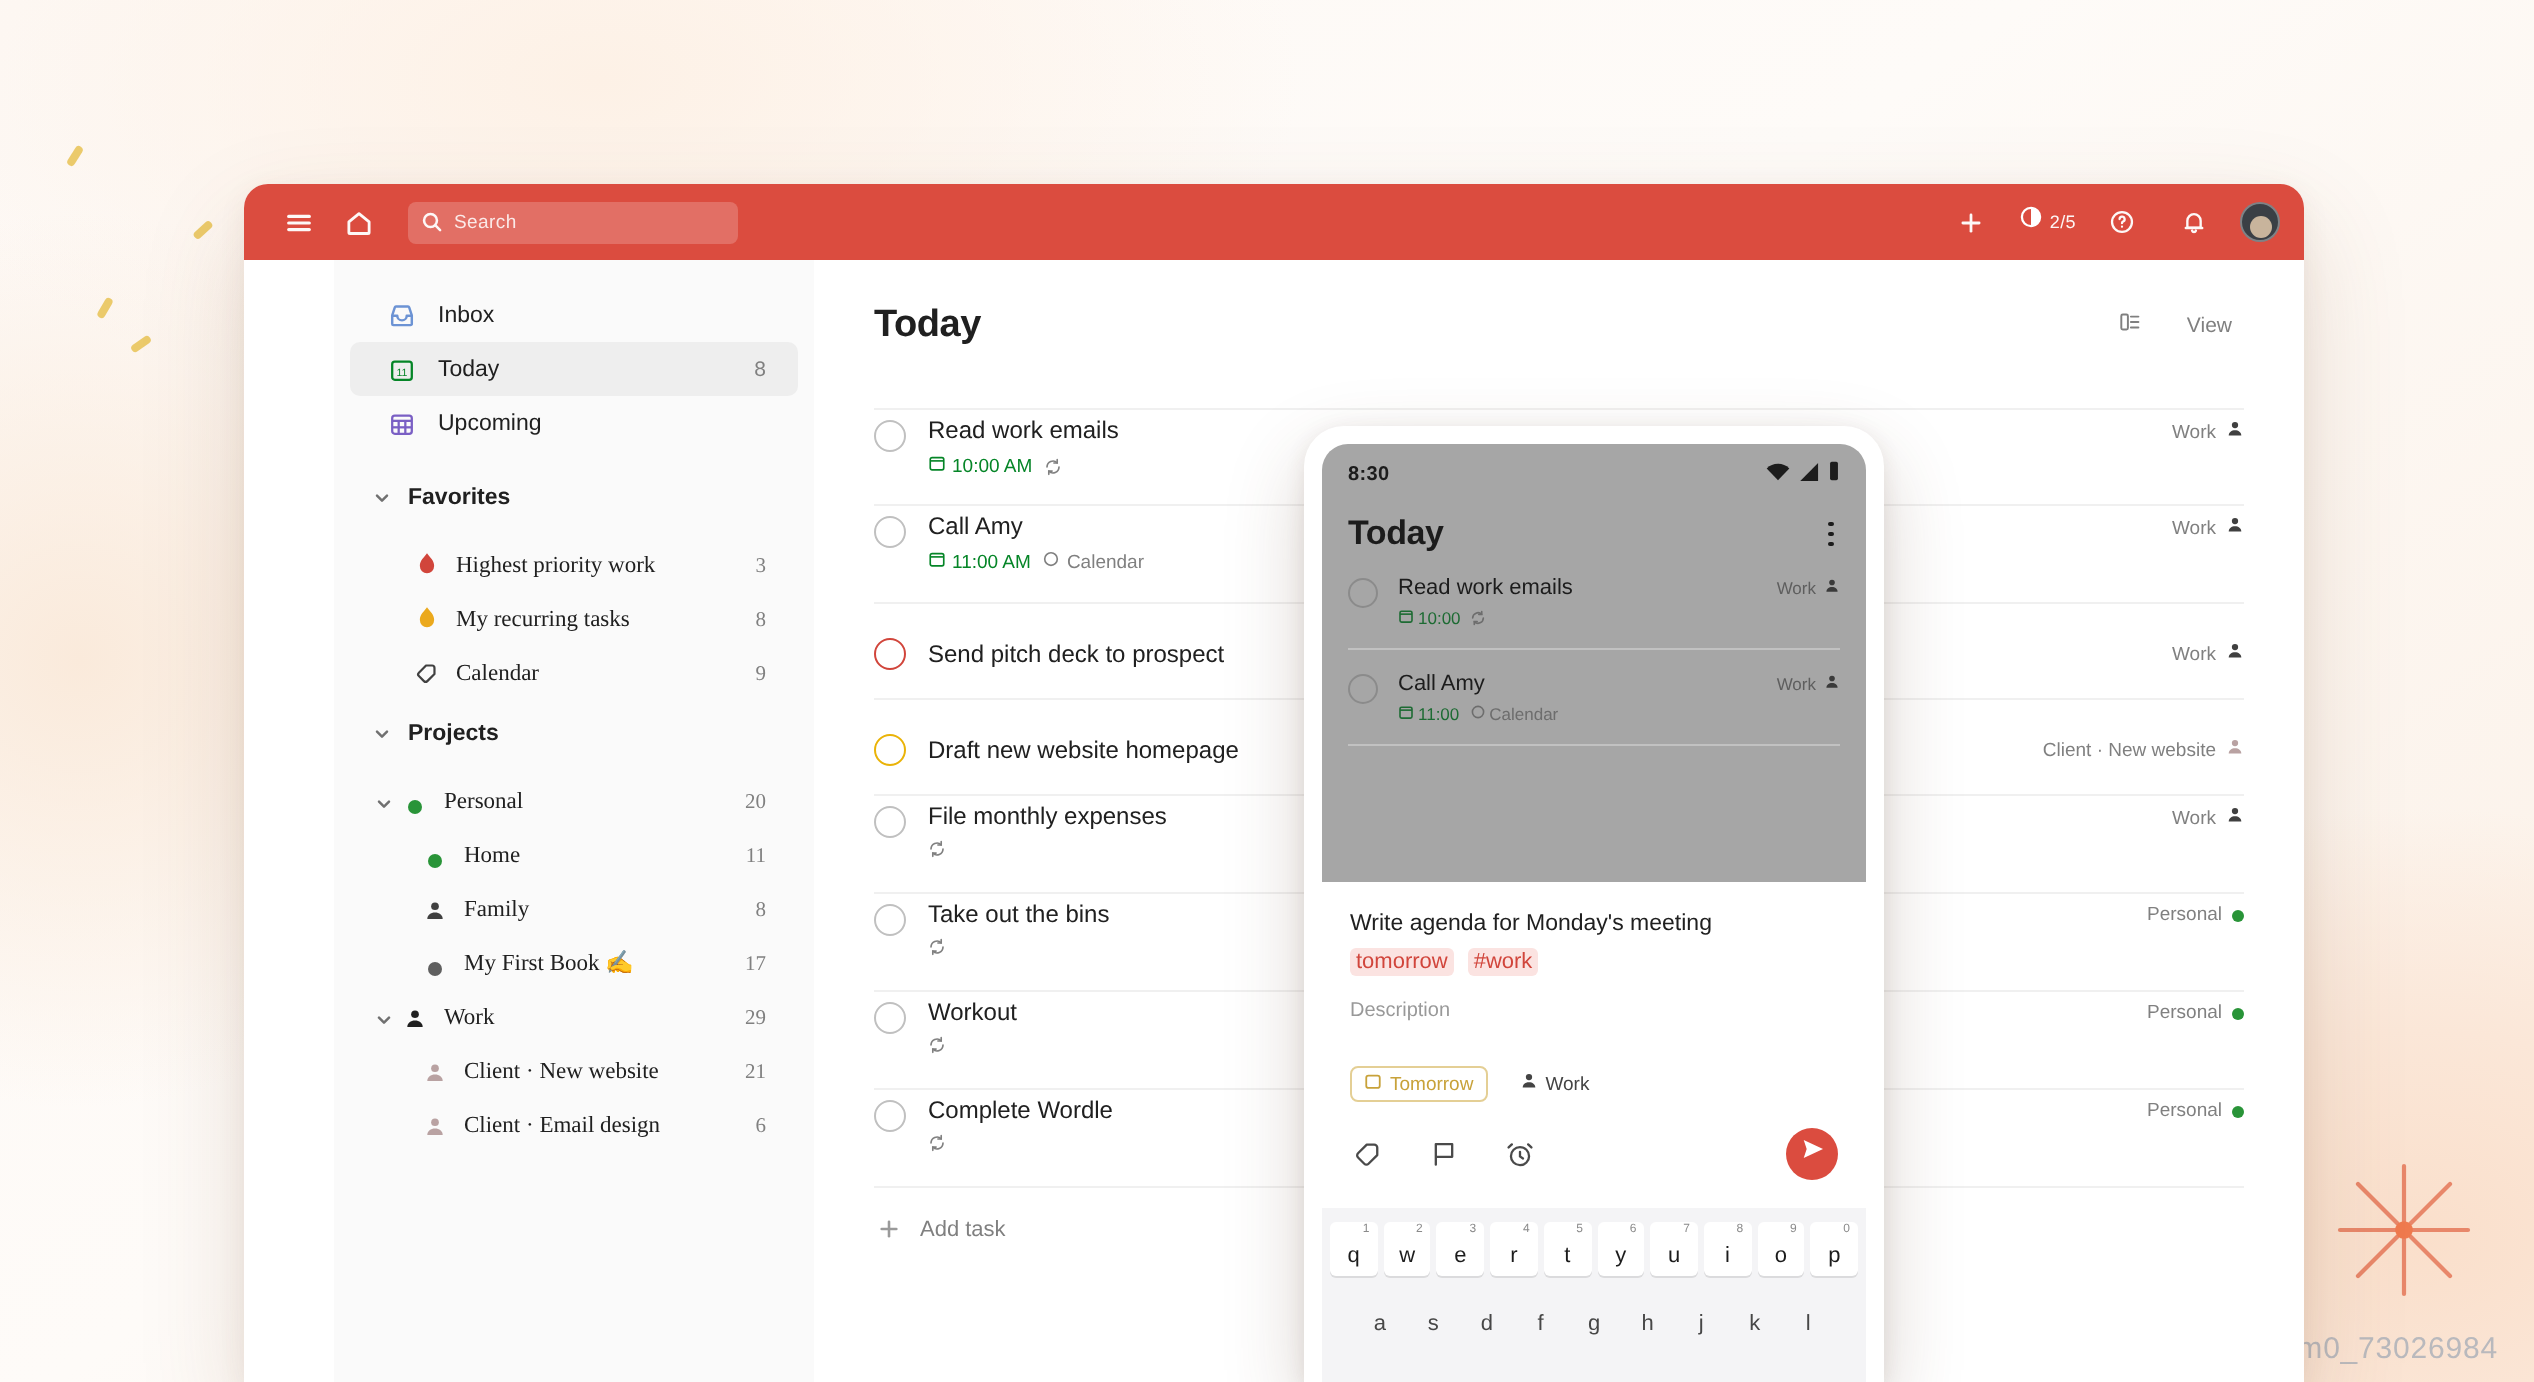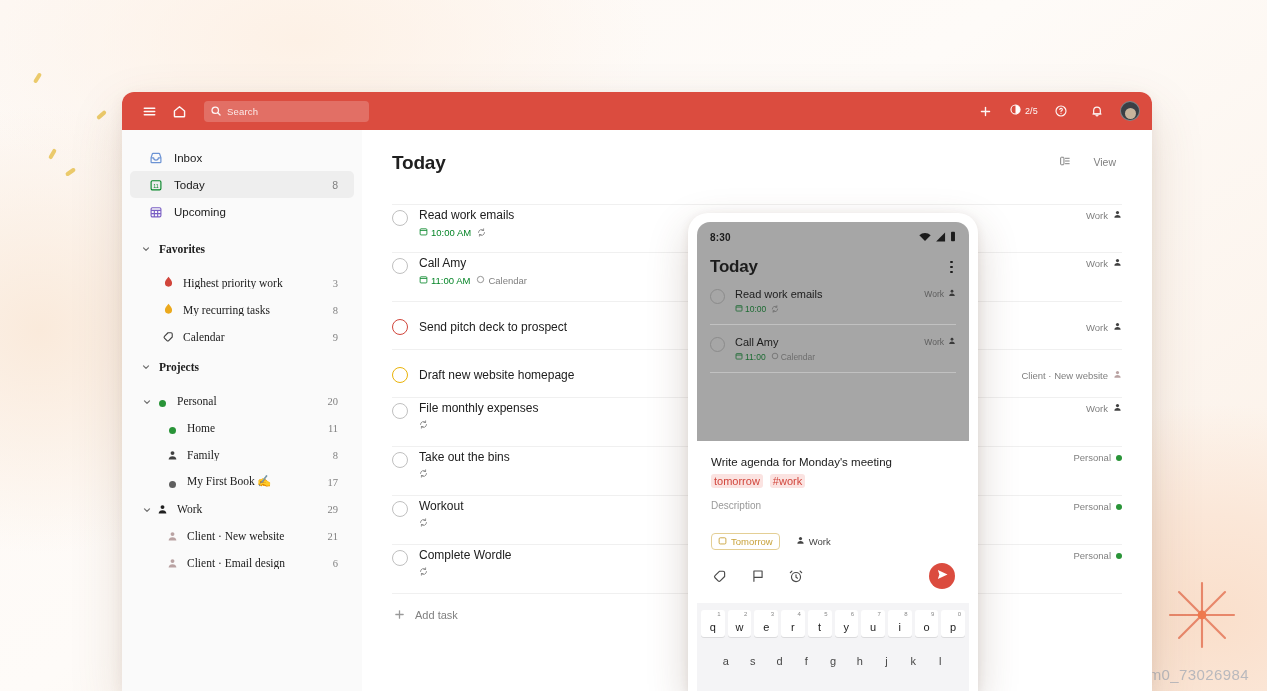--- a/index.html
+++ b/index.html
@@ -83,21 +83,21 @@
   .avatar {
     width: 20px; height: 20px; border-radius: 50%;
     background: #3a3f45;
     display: flex; align-items: center; justify-content: center;
     overflow: hidden;
     border: 1.5px solid rgba(255,255,255,.35);
   }
   .avatar .face { width: 11px; height: 11px; border-radius: 50%; background: #c8b49c; position: relative; top: 2px; }
 
   
-  .app-body { display: flex; height: 562px; background: #fff; }
+  .app-body { display: flex; height: 562px; background: #fff; margin-left: 45px; }
 
   .sidebar {
     width: 240px;
     background: #fafafa;
     padding: 14px 0 0 0;
     flex: 0 0 240px;
   }
   .nav-item {
     height: 27px;
     display: flex; align-items: center;
@@ -111,21 +111,21 @@
   .nav-item.active { background: #eeeeee; }
   .nav-item .ico { width: 15px; height: 15px; flex: 0 0 15px; display: flex; align-items: center; justify-content: center; }
   .nav-item .label { flex: 1; white-space: nowrap; overflow: hidden; }
   .nav-item .count { font-size: 10.5px; color: #808080; }
 
   .sec-head {
     display: flex; align-items: center; gap: 8px;
     padding: 0 16px 0 18px;
     height: 26px;
     margin-top: 11px;
-    font-size: 11.5px; font-weight: bold; color: #202020; font-family: Liberation Serif, serif;
+    font-size: 11.5px; font-weight: bold; color: #202020;
   }
   .chev { width: 11px; height: 11px; color: #707070; display:flex; align-items:center; justify-content:center; }
 
   .proj-item {
     height: 27px; display: flex; align-items: flex-end;
     font-size: 11.5px; color: #202020;
     padding-right: 16px;
     margin: 0 8px;
     border-radius: 5px;
     font-family: Liberation Serif, serif;
@@ -174,21 +174,21 @@
     font-size: 9.5px; color: #808080;
     margin-top: 2px; white-space: nowrap;
   }
   .task-right .pdot { width: 6px; height: 6px; border-radius: 50%; display:block; }
   .add-task { display: flex; align-items: center; gap: 9px; margin-top: 14px; font-size: 11px; color: #808080; padding-left: 1px; }
   .plus { width: 13px; height: 13px; display:flex; align-items:center; justify-content:center; color:#9a9a9a; }
 
   
   .phone {
     position: absolute;
-    left: 688px; top: 213px;
+    left: 652px; top: 213px;
     width: 290px; height: 478px;
     background: #fff;
     border-radius: 20px 20px 0 0;
     box-shadow: 0 16px 40px rgba(90,60,40,.22), 0 2px 10px rgba(90,60,40,.10);
     padding: 9px 9px 0 9px;
     overflow: hidden;
   }
   .phone-screen {
     width: 100%; height: 100%;
     border-radius: 13px 13px 0 0;

